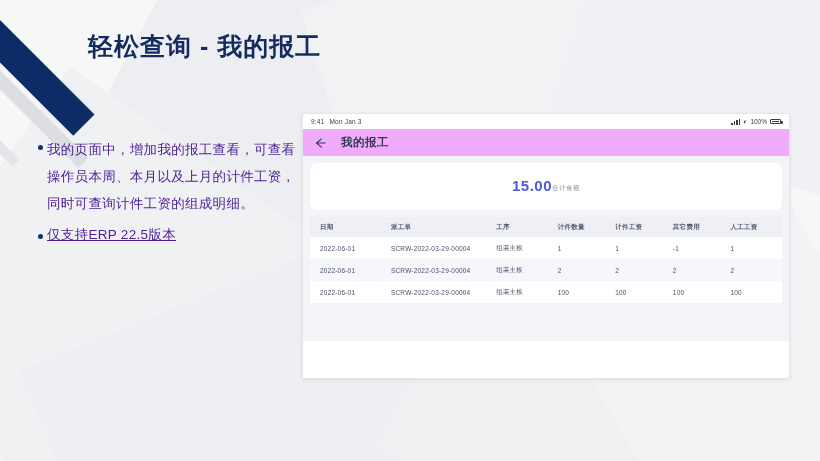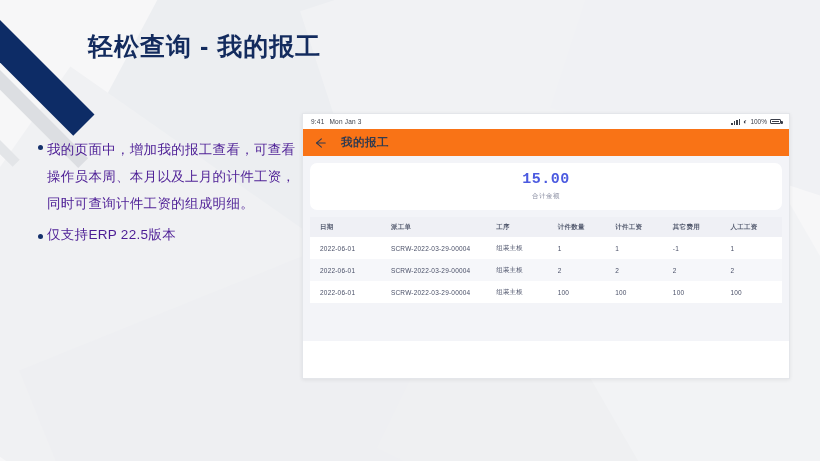--- a/index.html
+++ b/index.html
@@ -59,21 +59,21 @@
   }
   .bullet-item { display:flex; align-items:flex-start; margin-bottom:6px; }
   .dot {
     width:5px; height:5px; border-radius:50%; background:#14306b;
     margin-top:9px; margin-right:4px; flex:0 0 auto;
   }
   .bullet-text {
     font-size:13.5px; color:#4c1d95; line-height:2.0; letter-spacing:0.3px;
   }
   .bullet-item.second { margin-top:8px; }
-  .bullet-item.second .bullet-text { line-height:1.5; }
+  .bullet-item.second .bullet-text { line-height:1.5;text-decoration:underline; }
 
   
   .device {
     position:absolute; left:302px; top:113px;
     width:488px; height:266px;
     background:#ffffff;
     border:1px solid #e4e6ea;
     box-shadow:0 1px 4px rgba(0,0,0,.07);
     overflow:hidden;
   }
@@ -93,41 +93,40 @@
   .sig i:nth-child(3){height:4.4px}.sig i:nth-child(4){height:5.6px}
   .wifi { font-size:7px; line-height:1; color:#3b3f4a; }
   .batt { width:11px; height:5.5px; border:1px solid #3b3f4a;
           border-radius:1px; position:relative; }
   .batt::after { content:""; position:absolute; right:-2.5px; top:1.4px;
                  width:1.4px; height:2.6px; background:#3b3f4a;
                  border-radius:0 1px 1px 0; }
   .batt i { position:absolute; inset:1px; background:#3b3f4a; display:block; }
 
   .appbar { display:flex; align-items:center; height:27px; padding:0 10px;
-            background:#f97316; }
+            background:#f0abfc; }
   .back-arrow { width:14px; height:14px; position:relative; cursor:pointer; }
   .back-arrow svg { display:block; }
   .app-title { font-size:11.5px; font-weight:bold; color:#333b4f;
                margin-left:14px; letter-spacing:.5px; }
 
   .tabs { display:flex; align-items:center; gap:26px;
           padding:0 16px; height:22px; background:#ffffff; }
   .tab { font-size:7.5px; color:#6b7280; position:relative;
          padding-bottom:4px; cursor:pointer; letter-spacing:.4px; }
   .tab.active { color:#4b5ae0; font-weight:bold; }
   .tab.active::after { content:""; position:absolute; left:-1px; right:-1px;
                        bottom:0; height:1.5px; background:#4b5ae0;
                        border-radius:1px; }
 
   .content-area { background:#f3f4f8; padding:7px 7px 0 7px; }
   .summary-card {
     background:#ffffff; border-radius:7px; height:47px;
-    display:flex; flex-direction:column; align-items:center;
+    display:flex; align-items:center;
     justify-content:center;
-    font-family:Liberation Mono, monospace;
   }
   .amount { font-size:15px; font-weight:bold; color:#4b5ae0;
             letter-spacing:.5px; line-height:1.1; }
   .amount-label { font-size:6.5px; color:#8b8fa3; margin-top:3px;
                   letter-spacing:.5px; }
 
   .table-wrap { margin-top:7px; background:#ffffff; }
   .trow { display:flex; align-items:center; height:21px; padding:0 2px; }
   .thead { background:#eff0f5; height:20px; }
   .thead .cell { font-size:6.5px; color:#555c70; font-weight:bold;

